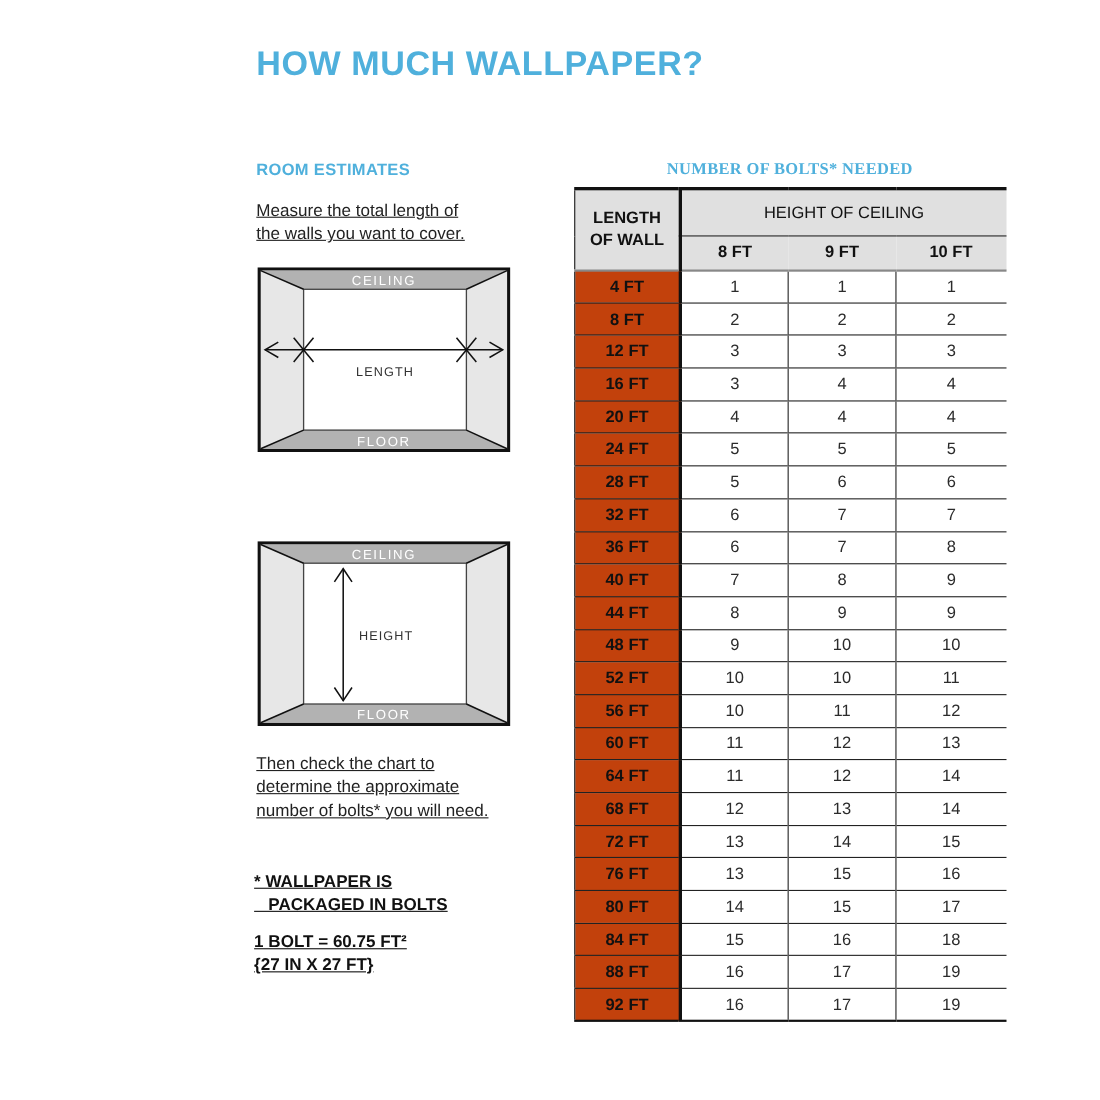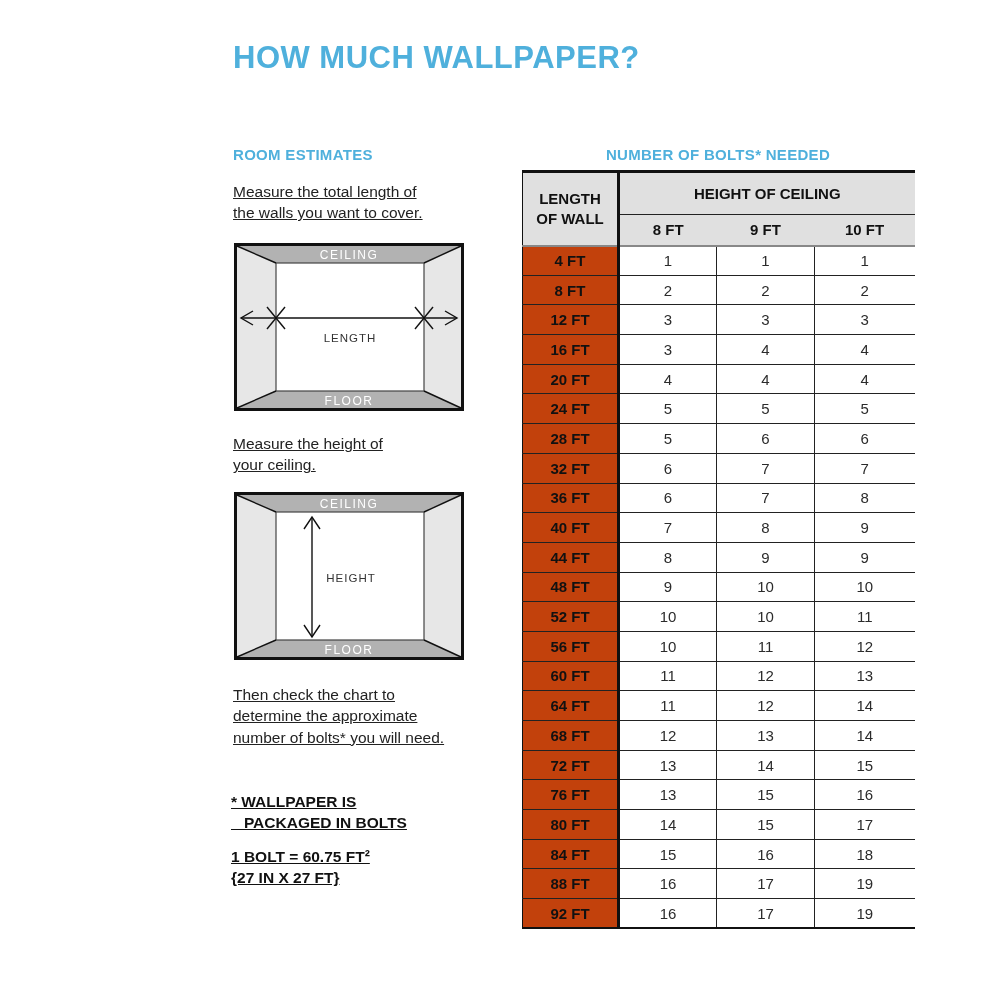--- a/index.html
+++ b/index.html
@@ -15,21 +15,21 @@
   .page-title {
     left:159px; top:40px;
     font-size:31px; font-weight:bold; letter-spacing:0.5px;
     color:#4FB0DC;
   }
   .section-heading {
     font-size:15px; font-weight:bold; letter-spacing:0.3px;
     color:#4FB0DC;
   }
   .room-heading { left:159px; top:146px; }
-  .table-heading { left:448px; top:146px; width:392px; text-align:center; }
+  .table-heading { left:448px; top:146px; width:392px; text-align:center;font-family:Liberation Serif, serif; }
 
   .body-text { font-size:15.5px; line-height:1.38; color:#222; }
   .step1 { left:159px; top:181px; }
   .step2 { left:159px; top:433px; }
   .step3 { left:159px; top:684px; }
 
   .note-bold { font-size:15.5px; font-weight:bold; line-height:1.35; color:#111; }
   .footnote { left:157px; top:792px; }
   .bolt-size { left:157px; top:847px; }
 
@@ -50,21 +50,21 @@
   .bolts-table th, .bolts-table td {
     padding:0; text-align:center; vertical-align:middle;
     font-size:15px;
   }
   .corner-cell {
     background:#E0E0E0; font-weight:bold; color:#111;
     border-right:3px solid #111; border-bottom:2px solid #888;
     white-space:pre; line-height:1.3;
   }
   .group-cell {
-    background:#E0E0E0; font-weight:bold; color:#111;
+    background:#E0E0E0; font-weight:normal; color:#111;
     border-bottom:1px solid #222; height:43px;
   }
   .sub-cell {
     background:#E0E0E0; font-weight:bold; color:#111;
     border-bottom:2px solid #888; height:31px;
   }
   .bolts-table tbody th {
     background:#c2410c; font-weight:bold; color:#111;
     border-right:3px solid #111; border-top:1px solid #222;
     height:29.7px;
@@ -104,22 +104,20 @@
       <path d="M19,68 L7,75 L19,82" class="dline"></path>
       <path d="M211,68 L223,75 L211,82" class="dline"></path>
       <line x1="33" y1="64" x2="51" y2="86" class="dline"></line>
       <line x1="33" y1="86" x2="51" y2="64" class="dline"></line>
       <line x1="181" y1="64" x2="199" y2="86" class="dline"></line>
       <line x1="181" y1="86" x2="199" y2="64" class="dline"></line>
     </g>
     <text x="116" y="99" text-anchor="middle" class="lbl-dim">LENGTH</text>
   </svg>
 
-  <div class="abs body-text pre step2">Measure the height of
-your ceiling.</div>
 
   <svg class="abs diagram diagram2" width="230" height="168" viewBox="0 0 230 168">
     <rect x="1.5" y="1.5" width="227" height="165" fill="#E7E7E7" stroke="#111" stroke-width="3"></rect>
     <polygon points="3,3 227,3 190,20 42,20" fill="#B2B2B2"></polygon>
     <polygon points="3,165 227,165 190,148 42,148" fill="#B2B2B2"></polygon>
     <rect x="42" y="20" width="148" height="128" fill="#ffffff" stroke="#444" stroke-width="1.2"></rect>
     <line x1="3" y1="3" x2="42" y2="20" stroke="#111" stroke-width="1.4"></line>
     <line x1="227" y1="3" x2="190" y2="20" stroke="#111" stroke-width="1.4"></line>
     <line x1="3" y1="165" x2="42" y2="148" stroke="#111" stroke-width="1.4"></line>
     <line x1="227" y1="165" x2="190" y2="148" stroke="#111" stroke-width="1.4"></line>

